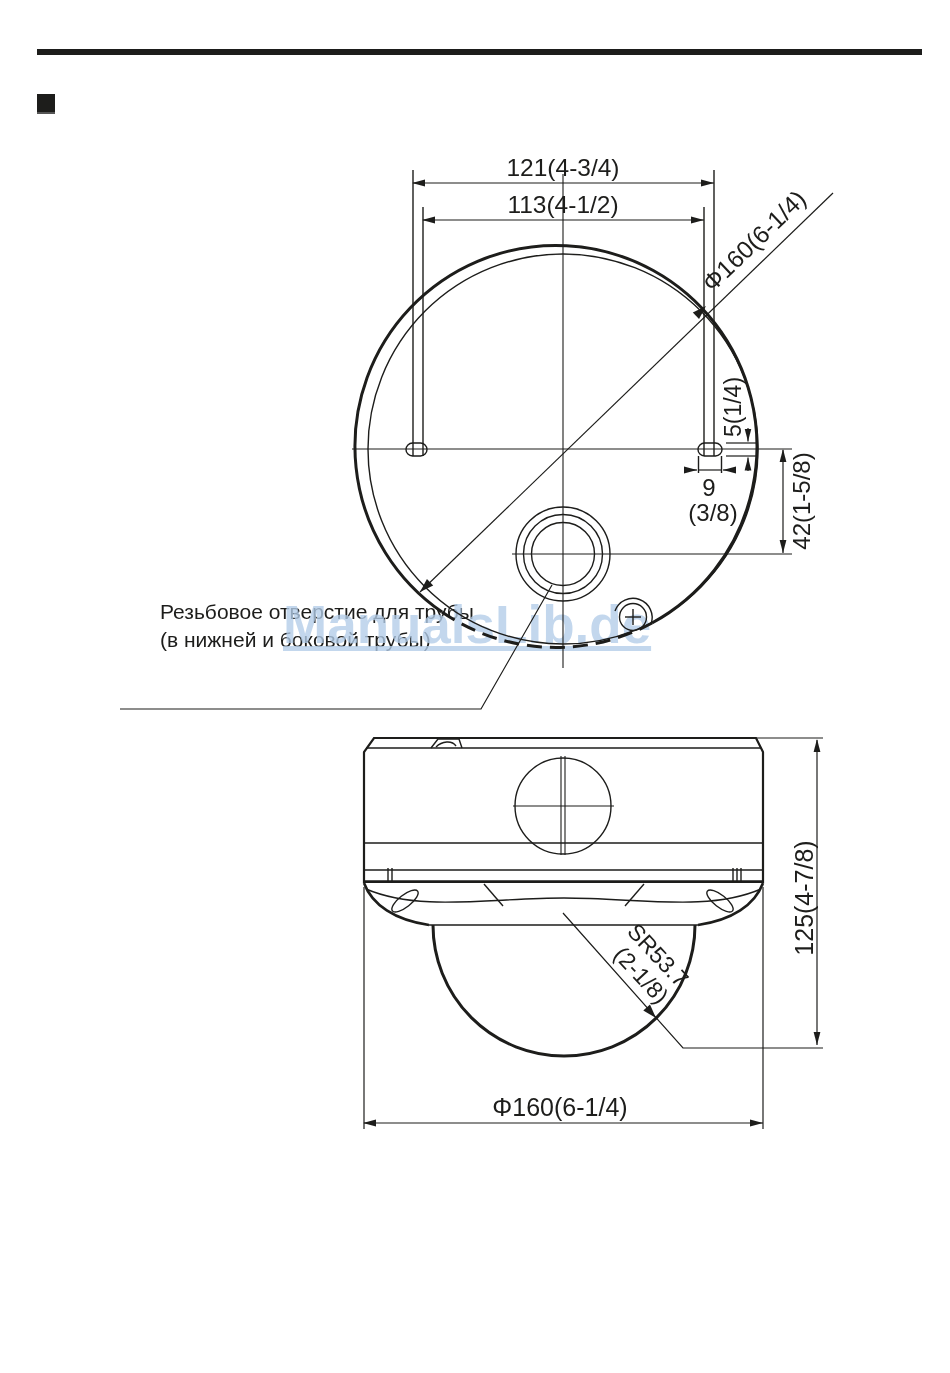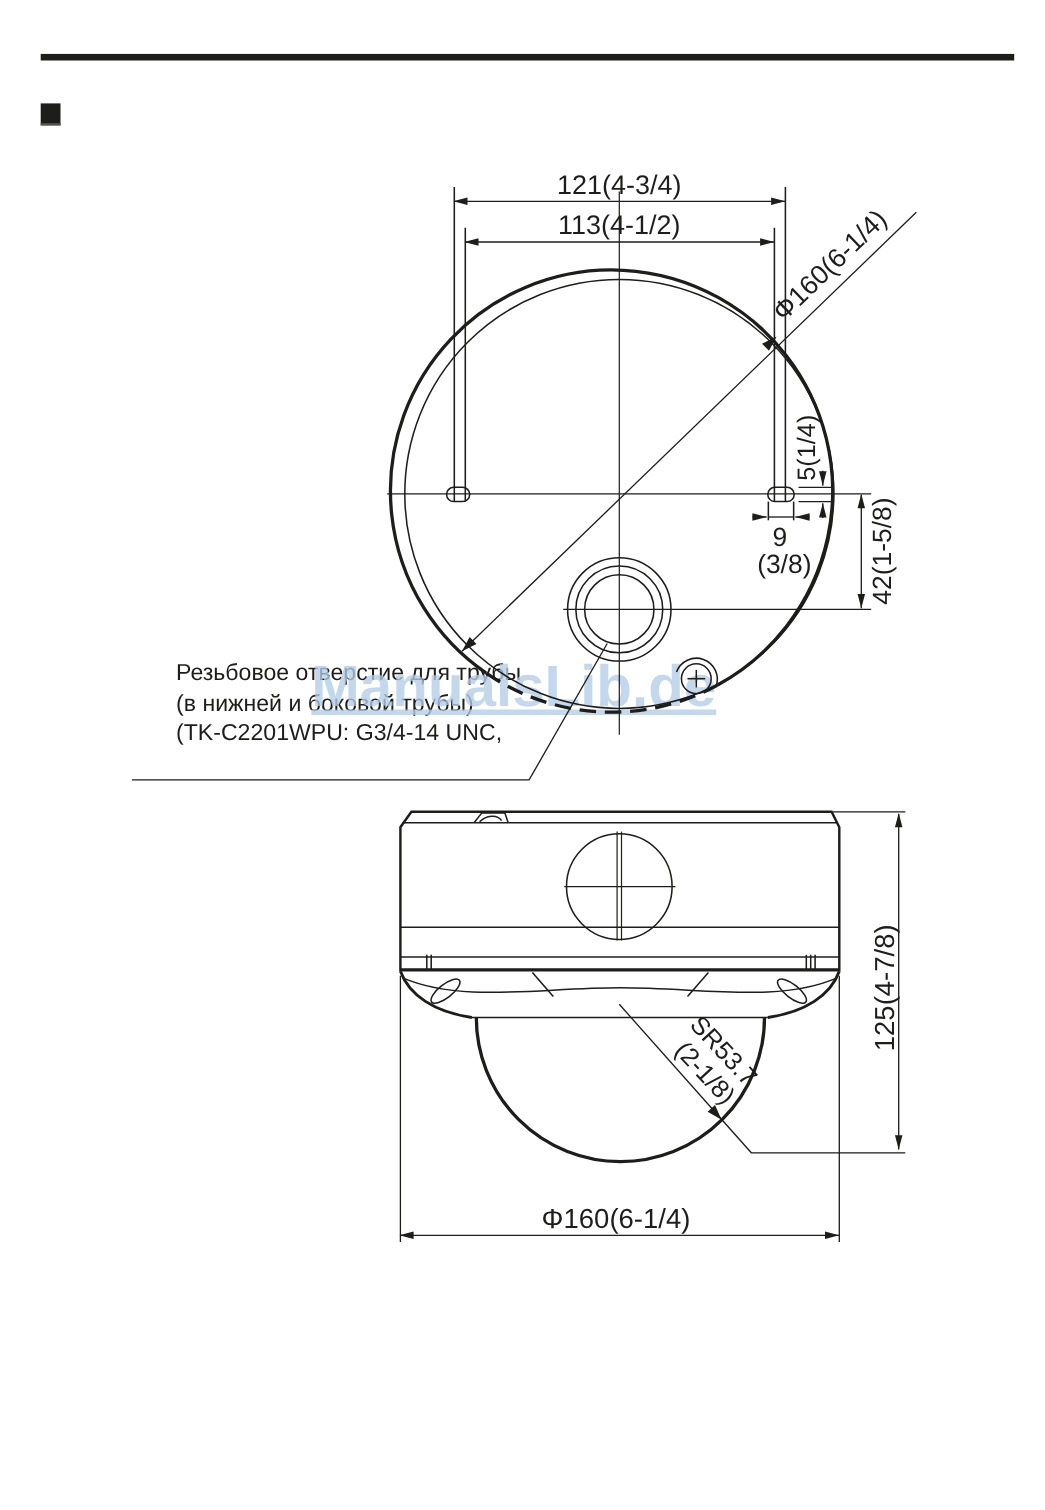--- a/index.html
+++ b/index.html
@@ -30,21 +30,20 @@
 <body>
 
 <div class="rule"></div>
 <div class="sq"></div>
 
 <div class="watermark">ManualsLib.de</div>
 
 <div class="note">
   <div class="note-line">Резьбовое отверстие для трубы</div>
   <div class="note-line">(в нижней и боковой трубы)</div>
-  <div class="note-line">(TK-C2201WPU: G3/4-14 UNC,</div>
 </div>
 
 <svg class="draw" width="950" height="1373" viewBox="0 0 950 1373">
   <defs>
     <marker id="aE" markerWidth="15" markerHeight="10" refX="13" refY="5" orient="auto" markerUnits="userSpaceOnUse">
       <path d="M0,1.6 L13,5 L0,8.4 Z" fill="#1d1d1b"></path>
     </marker>
     <marker id="aS" markerWidth="15" markerHeight="10" refX="1" refY="5" orient="auto" markerUnits="userSpaceOnUse">
       <path d="M13,1.6 L0,5 L13,8.4 Z" fill="#1d1d1b"></path>
     </marker>

